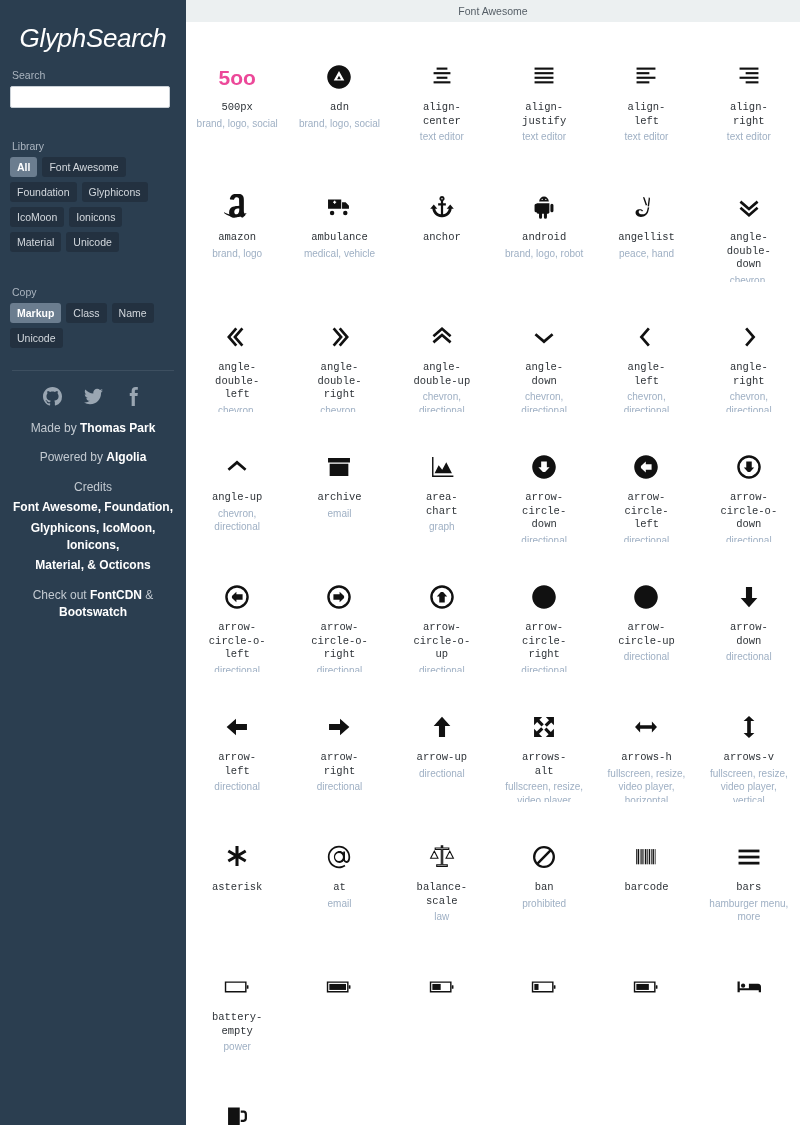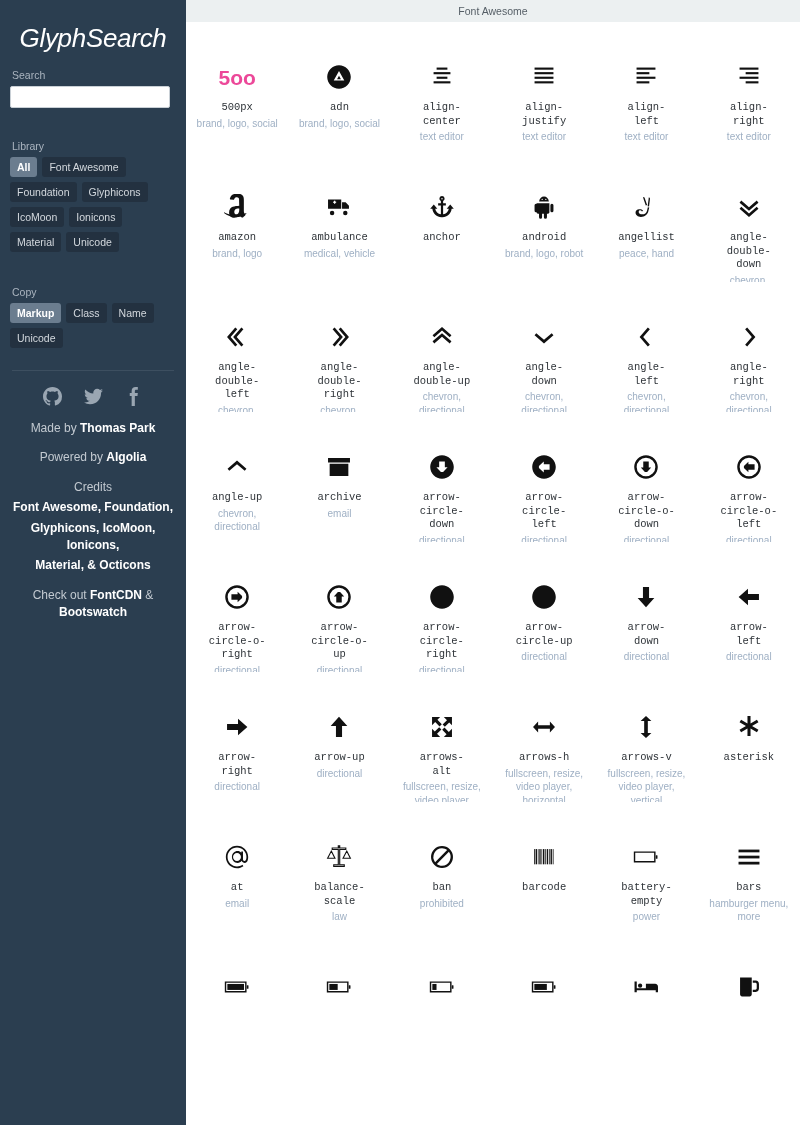--- a/index.html
+++ b/index.html
@@ -438,20 +438,30 @@
             <svg width="26" height="26" viewBox="0 0 512 512">
               <path d="M40 80h432v86H40zM72 190h368v242H72zm120 50h128v40H192z"></path>
             </svg>
           </div>
           <div class="cell-name">archive</div>
           <div class="cell-tags">email</div>
         </div>
         <div class="cell">
           <div class="glyph">
             <svg width="26" height="26" viewBox="0 0 512 512">
+              <path d="M60 60h28v364h392v28H60z"></path>
+              <path d="M110 380l80-160 70 90 80-150 112 220z"></path>
+            </svg>
+          </div>
+          <div class="cell-name">area-chart</div>
+          <div class="cell-tags">graph</div>
+        </div>
+        <div class="cell">
+          <div class="glyph">
+            <svg width="26" height="26" viewBox="0 0 512 512">
               <path d="M256 24C128 24 24 128 24 256s104 232 232 232 232-104 232-232S384 24 256 24zm22 332h-44l-88-96h54V146h112v114h54z"></path>
             </svg>
           </div>
           <div class="cell-name">arrow-circle-down</div>
           <div class="cell-tags">directional</div>
         </div>
         <div class="cell">
           <div class="glyph">
             <svg width="26" height="26" viewBox="0 0 512 512">
               <path d="M256 24C128 24 24 128 24 256s104 232 232 232 232-104 232-232S384 24 256 24zm-100 254v-44l96-88v54h114v112H252v54z"></path>
@@ -629,43 +639,43 @@
               <rect x="384" y="100" width="28" height="300"></rect>
               <rect x="428" y="100" width="16" height="300"></rect>
             </svg>
           </div>
           <div class="cell-name">barcode</div>
           <div class="cell-tags"></div>
         </div>
         <div class="cell">
           <div class="glyph">
             <svg width="26" height="26" viewBox="0 0 512 512">
-              <path d="M30 160h400v190H30z" fill="none" stroke="#111" stroke-width="28"></path>
-              <rect x="448" y="220" width="34" height="72" rx="10"></rect>
-            </svg>
-          </div>
-          <div class="cell-name">battery-empty</div>
-          <div class="cell-tags">power</div>
-        </div>
-        <div class="cell">
-          <div class="glyph">
-            <svg width="26" height="26" viewBox="0 0 512 512">
               <rect x="50" y="110" width="412" height="54"></rect>
               <rect x="50" y="230" width="412" height="54"></rect>
               <rect x="50" y="350" width="412" height="54"></rect>
             </svg>
           </div>
           <div class="cell-name">bars</div>
           <div class="cell-tags">hamburger menu, more</div>
         </div>
         <div class="cell">
           <div class="glyph">
             <svg width="26" height="26" viewBox="0 0 512 512">
               <path d="M30 160h400v190H30z" fill="none" stroke="#111" stroke-width="28"></path>
               <rect x="448" y="220" width="34" height="72" rx="10"></rect>
+            </svg>
+          </div>
+          <div class="cell-name">battery-empty</div>
+          <div class="cell-tags">power</div>
+        </div>
+        <div class="cell">
+          <div class="glyph">
+            <svg width="26" height="26" viewBox="0 0 512 512">
+              <path d="M30 160h400v190H30z" fill="none" stroke="#111" stroke-width="28"></path>
+              <rect x="448" y="220" width="34" height="72" rx="10"></rect>
               <rect x="66" y="196" width="328" height="118"></rect>
             </svg>
           </div>
           <div class="cell-tags"></div>
         </div>
         <div class="cell">
           <div class="glyph">
             <svg width="26" height="26" viewBox="0 0 512 512">
               <path d="M30 160h400v190H30z" fill="none" stroke="#111" stroke-width="28"></path>
               <rect x="448" y="220" width="34" height="72" rx="10"></rect>

